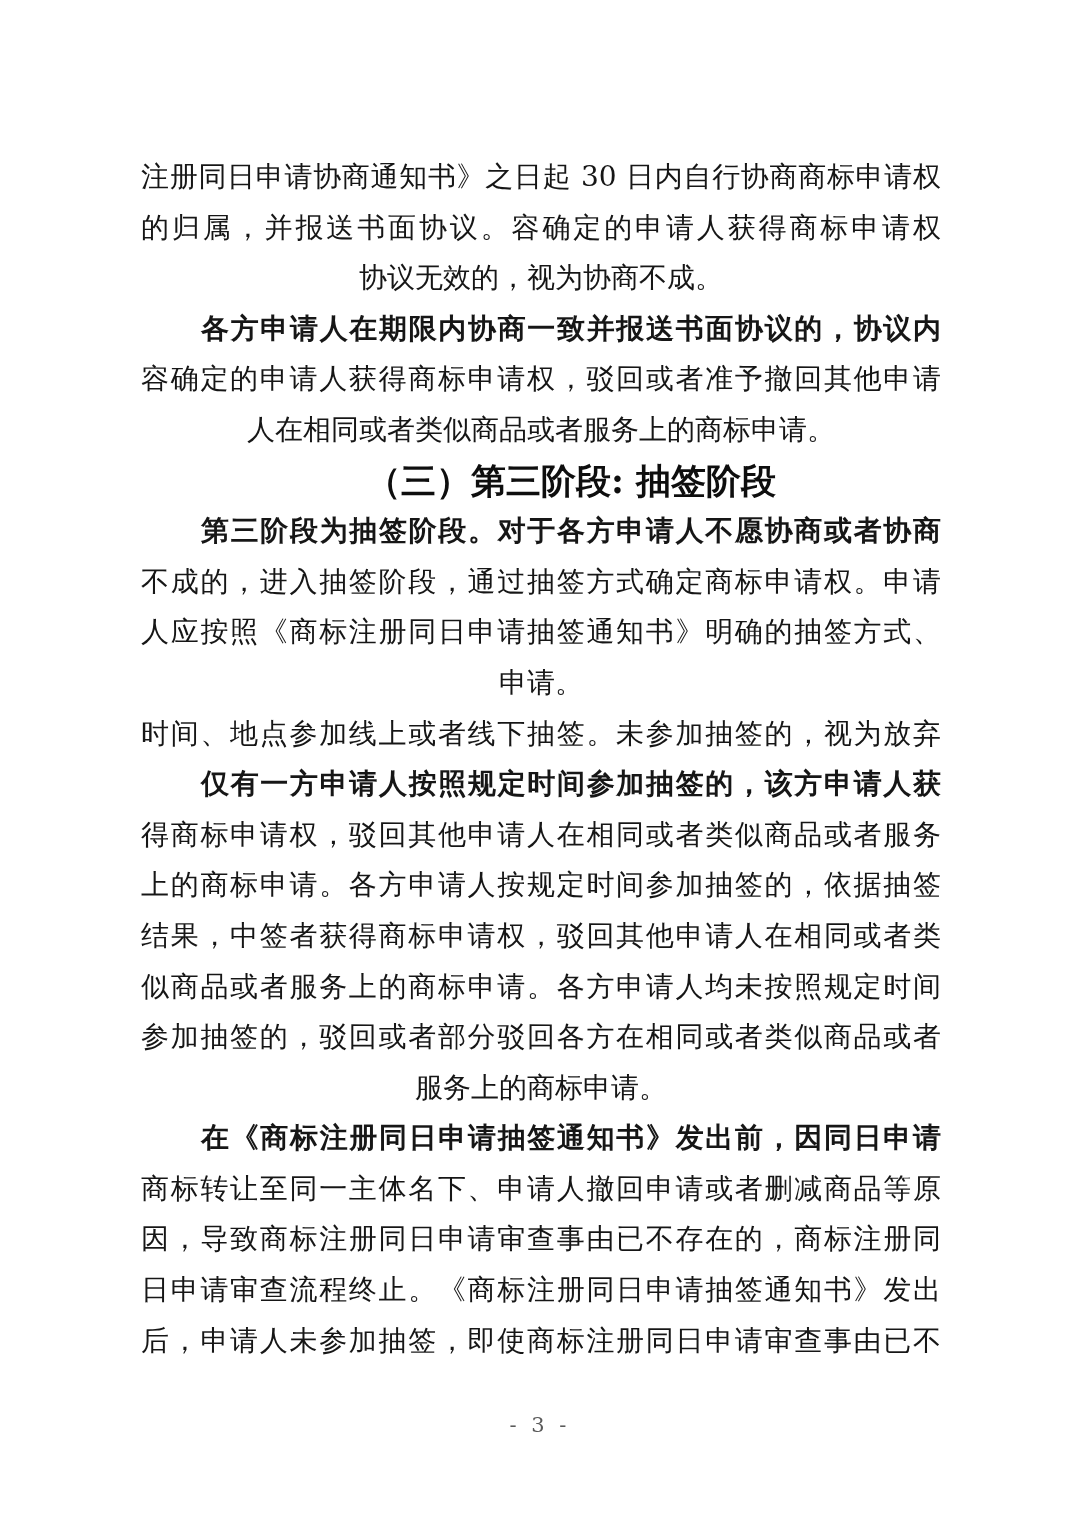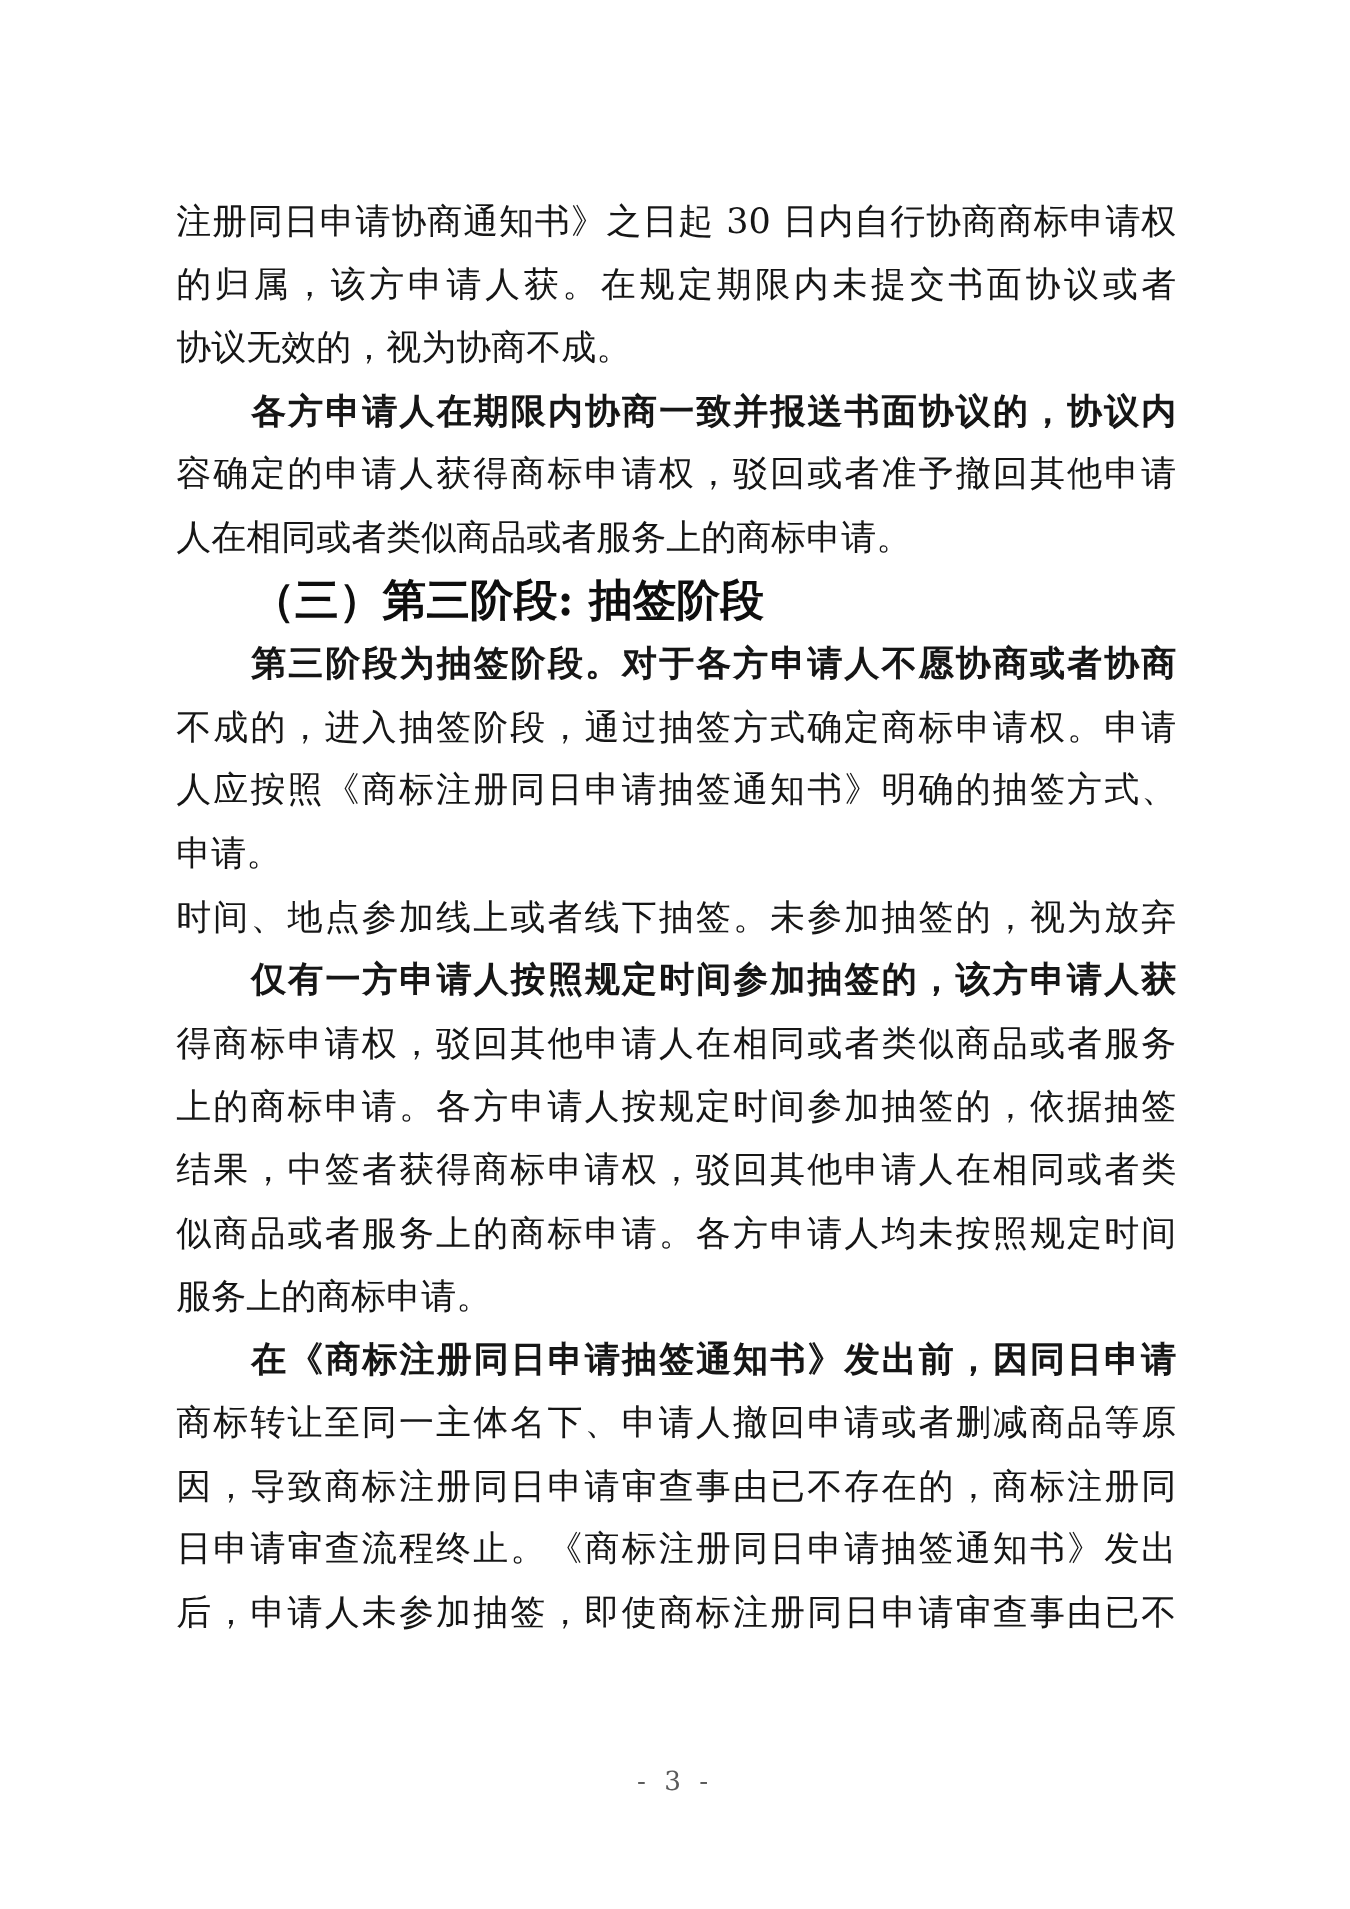--- a/index.html
+++ b/index.html
@@ -22,21 +22,21 @@
     top: 142px;
     width: 800px;
   }
   .line {
     height: 50.6px;
     line-height: 50.6px;
     font-size: 28px;
     color: #161616;
     letter-spacing: 0;
     overflow: visible;
-    text-align: left;
+    text-align: center;
   }
   .line.fill {
     text-align: justify;
     text-align-last: justify;
     text-justify: inter-character;
   }
   .line.indent {
     text-indent: 60px;
     font-weight: bold;
   }
@@ -56,36 +56,37 @@
     font-family: "DejaVu Serif", "Liberation Serif", serif;
     letter-spacing: 4px;
   }
 </style>
 </head>
 <body>
 
 <div class="page">
   <div class="text-block" id="text-block">
       <div class="line fill">注册同日申请协商通知书》之日起 30 日内自行协商商标申请权</div>
-      <div class="line fill">的归属，该方申请人获。在规定期限内未提交书面协议或者</div>
+      <div class="line fill">的归属，并报送书面协议。容确定的申请人获得商标申请权</div>
       <div class="line">协议无效的，视为协商不成。</div>
       <div class="line fill indent">各方申请人在期限内协商一致并报送书面协议的，协议内</div>
       <div class="line fill">容确定的申请人获得商标申请权，驳回或者准予撤回其他申请</div>
       <div class="line">人在相同或者类似商品或者服务上的商标申请。</div>
       <div class="line indent heading">（三）第三阶段: 抽签阶段</div>
       <div class="line fill indent">第三阶段为抽签阶段。对于各方申请人不愿协商或者协商</div>
       <div class="line fill">不成的，进入抽签阶段，通过抽签方式确定商标申请权。申请</div>
       <div class="line fill">人应按照《商标注册同日申请抽签通知书》明确的抽签方式、</div>
       <div class="line">申请。</div>
       <div class="line fill">时间、地点参加线上或者线下抽签。未参加抽签的，视为放弃</div>
       <div class="line fill indent">仅有一方申请人按照规定时间参加抽签的，该方申请人获</div>
       <div class="line fill">得商标申请权，驳回其他申请人在相同或者类似商品或者服务</div>
       <div class="line fill">上的商标申请。各方申请人按规定时间参加抽签的，依据抽签</div>
       <div class="line fill">结果，中签者获得商标申请权，驳回其他申请人在相同或者类</div>
       <div class="line fill">似商品或者服务上的商标申请。各方申请人均未按照规定时间</div>
+      <div class="line fill">参加抽签的，驳回或者部分驳回各方在相同或者类似商品或者</div>
       <div class="line">服务上的商标申请。</div>
       <div class="line fill indent">在《商标注册同日申请抽签通知书》发出前，因同日申请</div>
       <div class="line fill">商标转让至同一主体名下、申请人撤回申请或者删减商品等原</div>
       <div class="line fill">因，导致商标注册同日申请审查事由已不存在的，商标注册同</div>
       <div class="line fill">日申请审查流程终止。《商标注册同日申请抽签通知书》发出</div>
       <div class="line fill">后，申请人未参加抽签，即使商标注册同日申请审查事由已不</div>
     </div>
   <div class="footer">- 3 -</div>
 </div>
 

